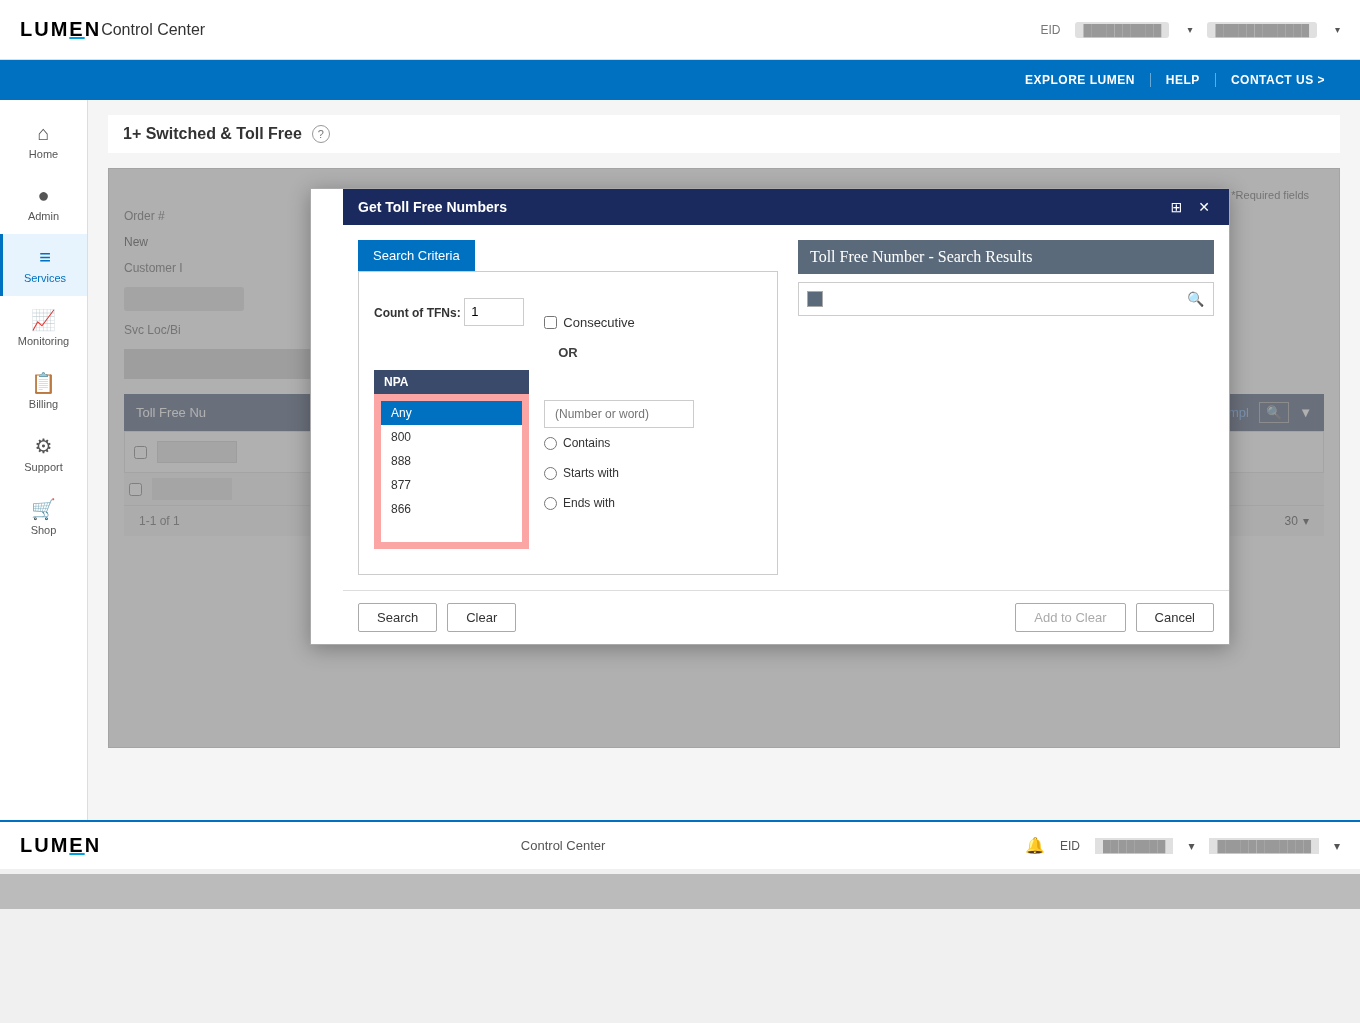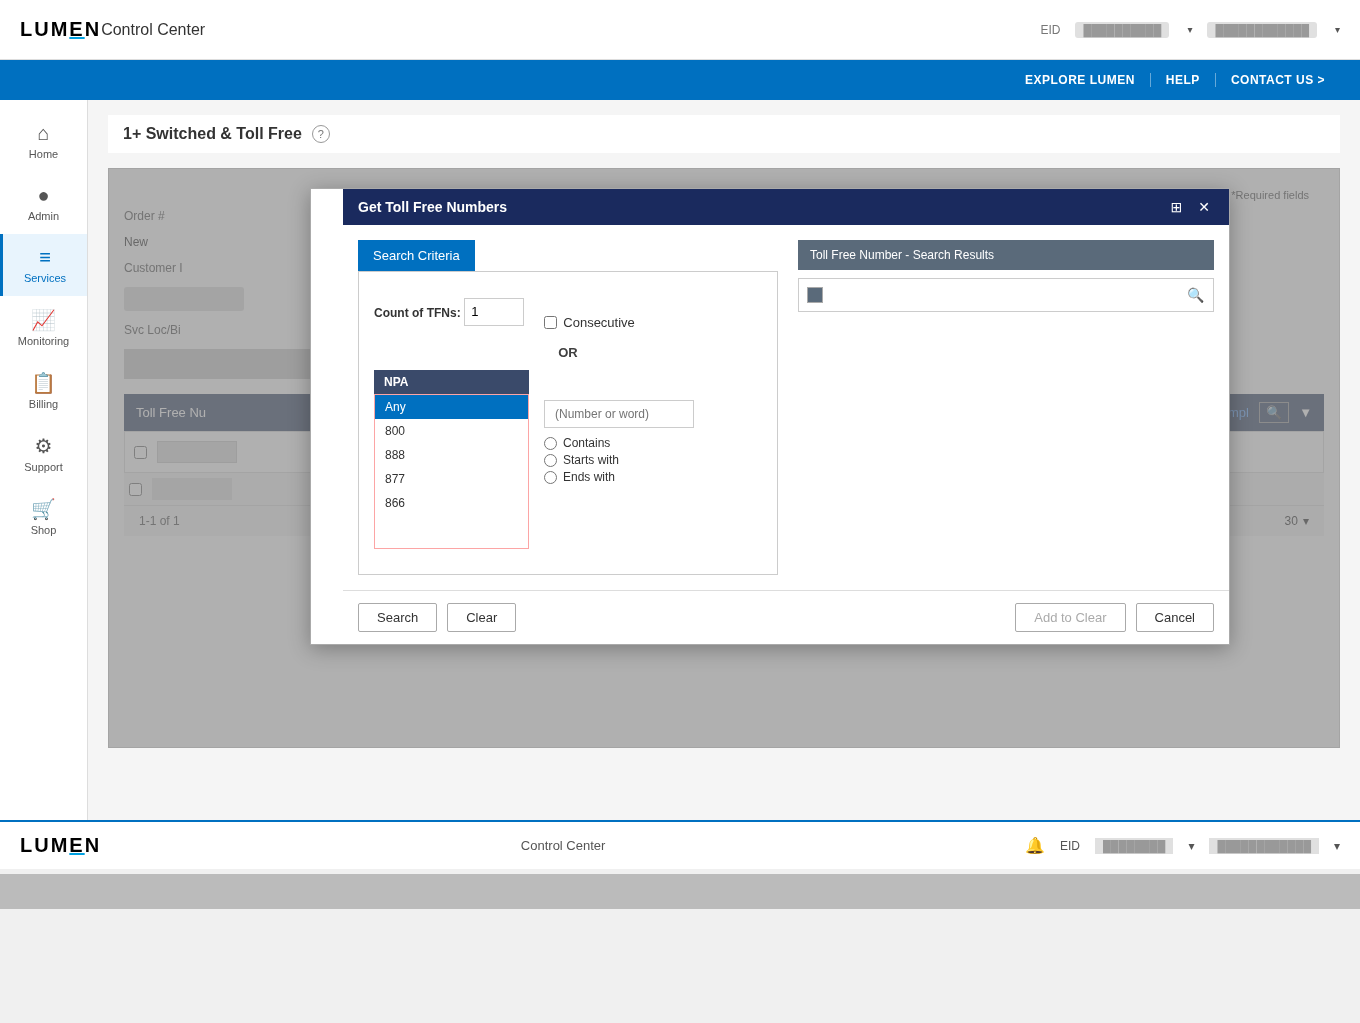--- a/index.html
+++ b/index.html
@@ -289,21 +289,21 @@
       width: 155px;
     }
     .dropdown-header {
       background: #3a4a6a;
       color: #fff;
       padding: 5px 10px;
       font-size: 12px;
       font-weight: bold;
     }
     .dropdown-list {
-      border: 1px solid #fca5a5;
+      border: 7px solid #fca5a5;
       height: 155px;
       overflow-y: auto;
       background: #fff;
     }
     .dropdown-item {
       padding: 5px 10px;
       font-size: 12px;
       cursor: pointer;
       color: #333;
     }
@@ -321,43 +321,44 @@
       padding: 5px 10px;
       font-size: 12px;
       color: #999;
       width: 150px;
       height: 28px;
       margin-bottom: 8px;
     }
     .radio-group {
       display: flex;
       flex-direction: column;
-      gap: 3px;
+      gap: 16px;
       justify-content: center;
     }
     .radio-item {
       display: flex;
       align-items: center;
       gap: 6px;
       font-size: 12px;
     }
     .radio-item input[type="radio"] {
       cursor: pointer;
     }
 
     
     .search-results-panel {
       flex: 1;
     }
     .results-header {
       background: #5a6a7a;
       color: #fff;
       padding: 8px 12px;
-      font-size: 12px;
+      font-size: 16px;
       margin-bottom: 8px;
+      font-family: Liberation Serif, serif;
     }
     .results-search-row {
       display: flex;
       align-items: center;
       border: 1px solid #ccc;
       padding: 4px 8px;
       background: #fff;
       gap: 5px;
     }
     .results-checkbox {

